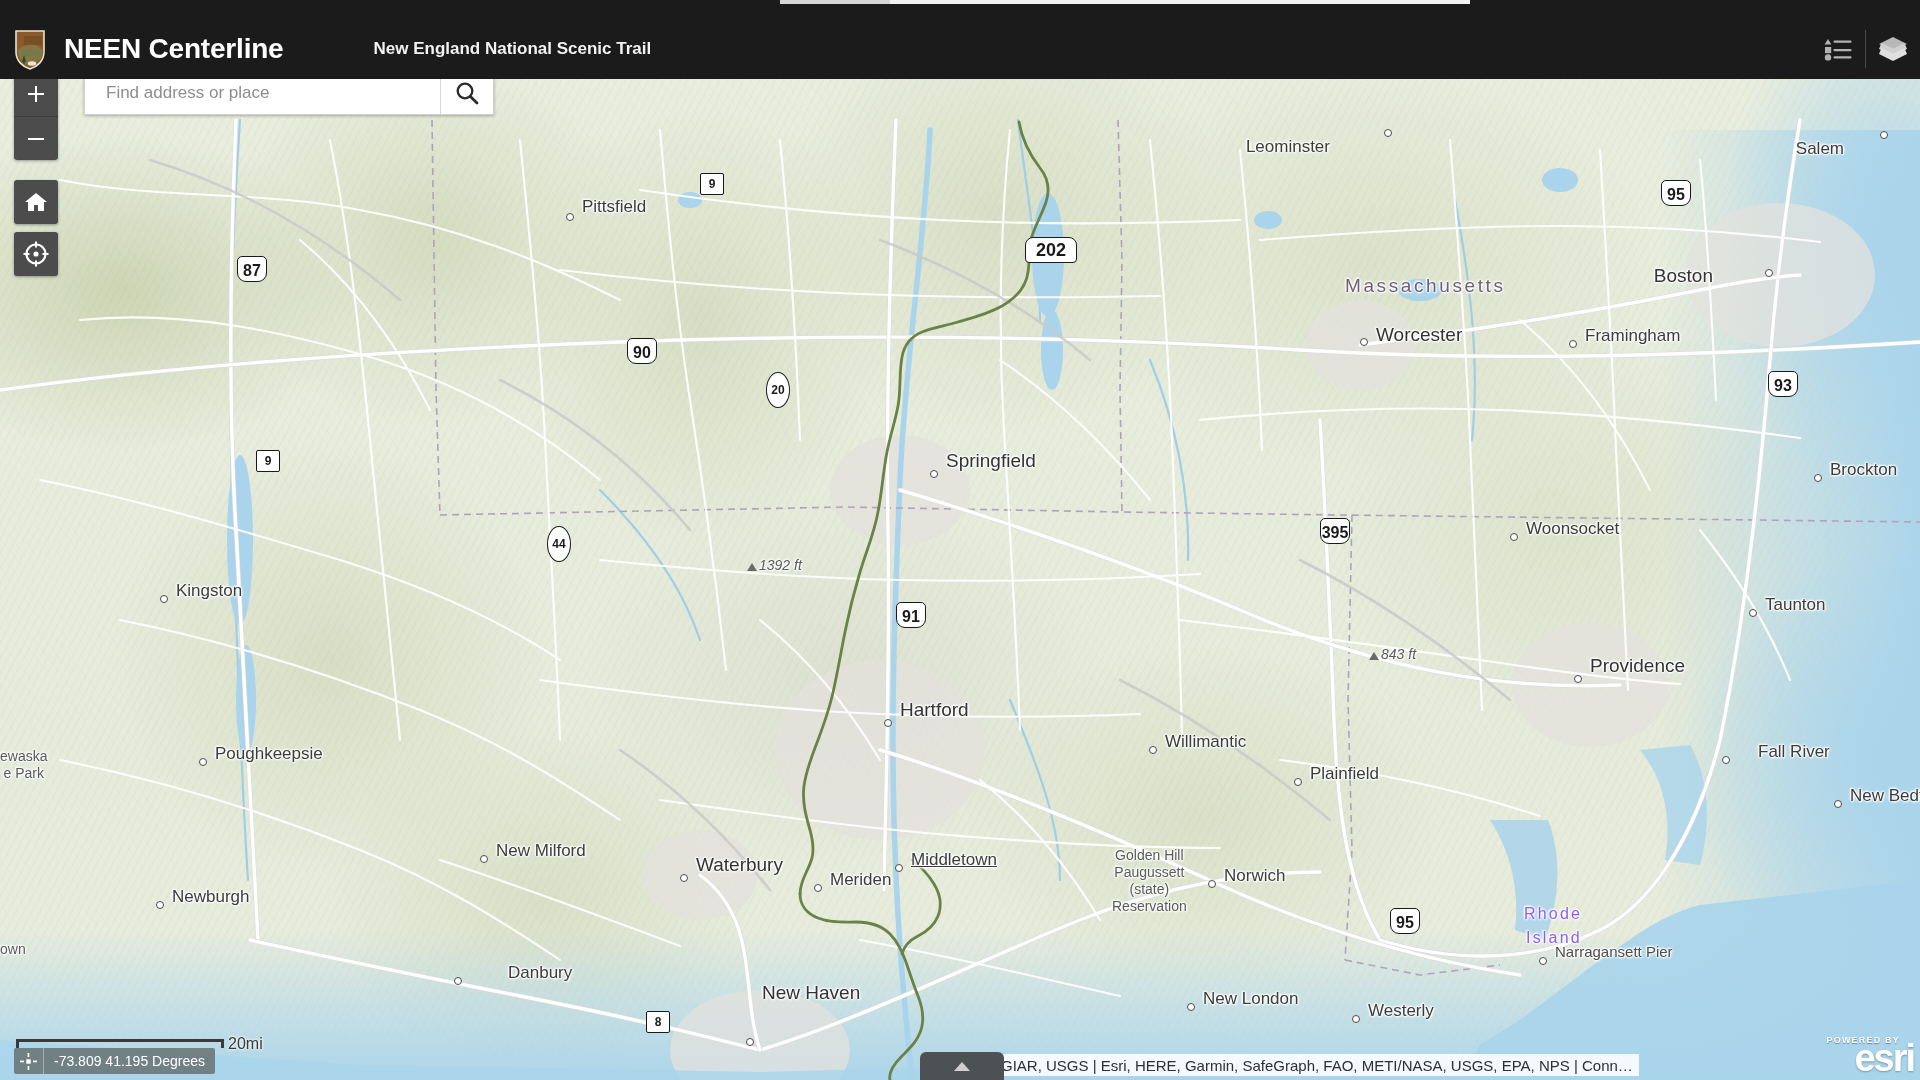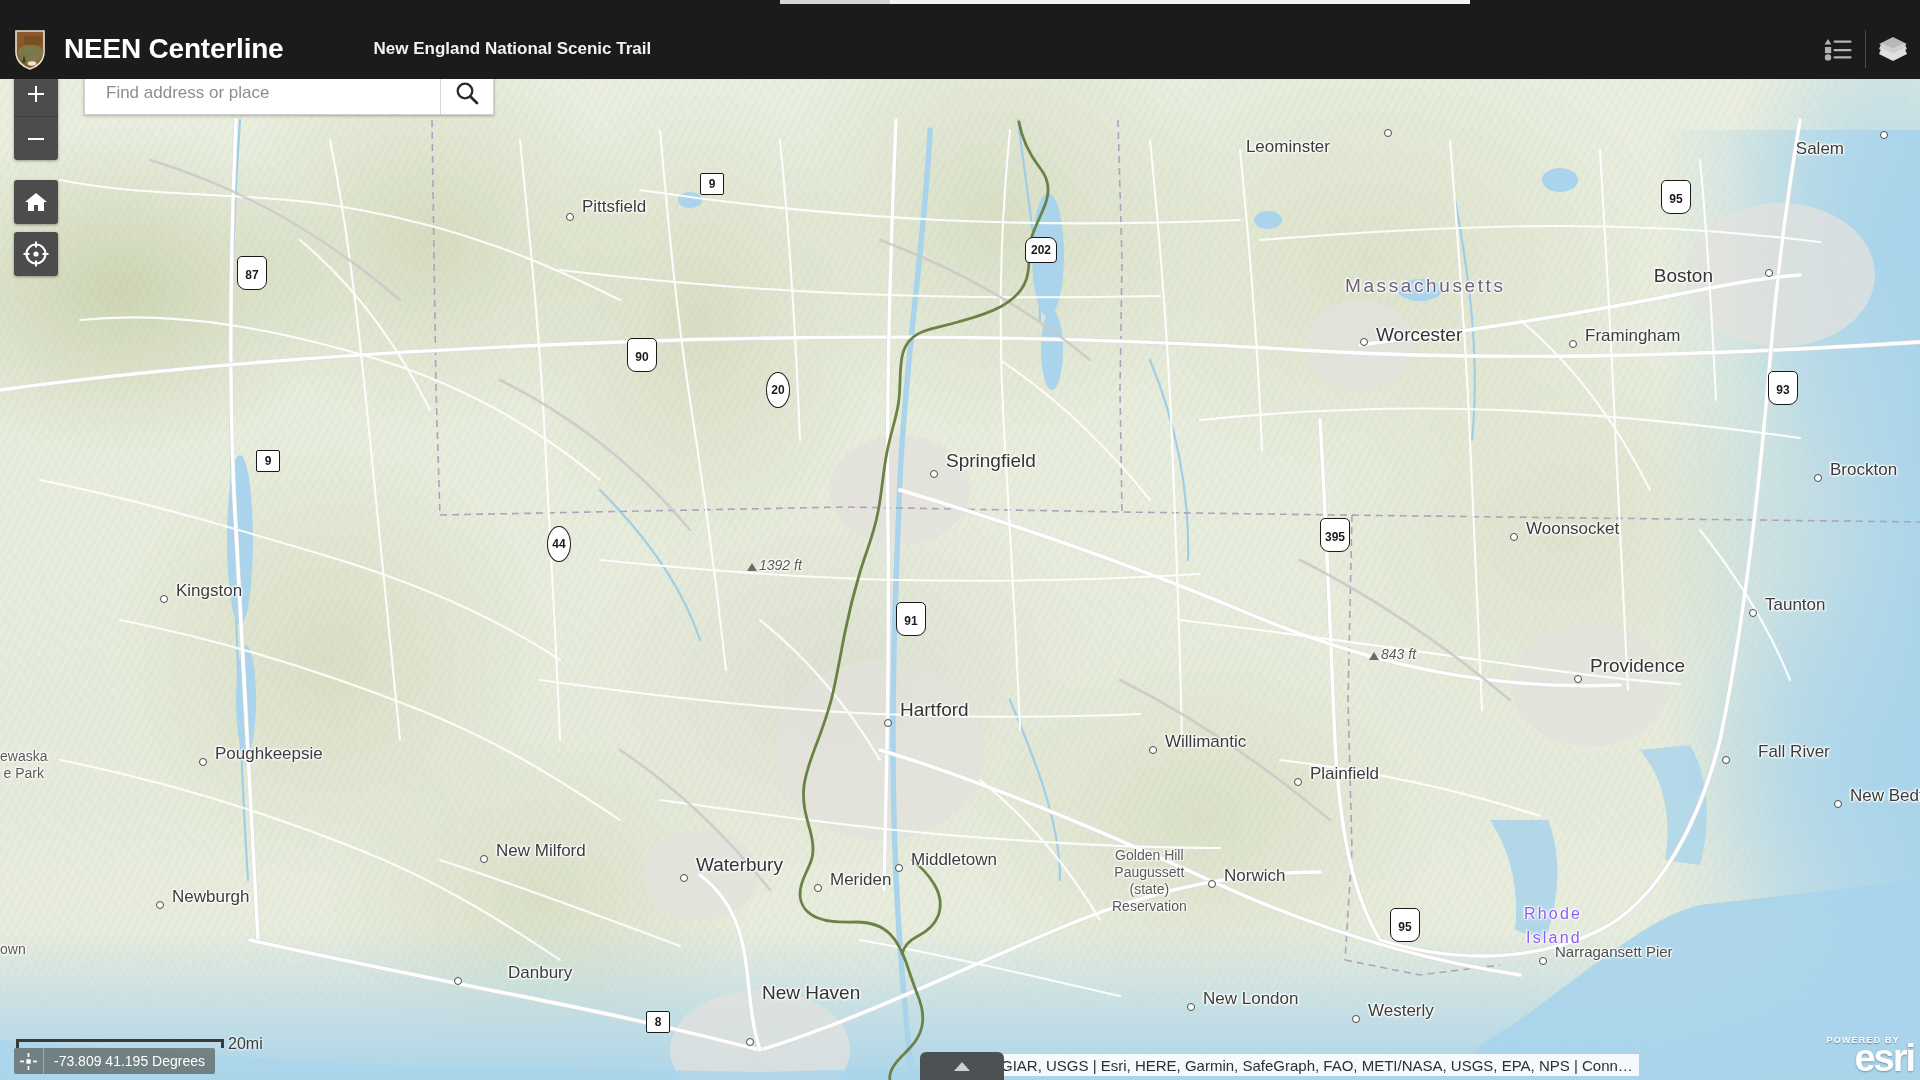--- a/index.html
+++ b/index.html
@@ -118,27 +118,27 @@
   }
 
   
   .shield {
     position: absolute; pointer-events: none;
     font-size: 13px; font-weight: 700; color: #1a1a1a;
     display: flex; align-items: center; justify-content: center;
     background: #fff;
   }
   .shield-i {
-    width: 30px; height: 34px; border: 1.8px solid #1a1a1a;
+    width: 30px; height: 26px; border: 1.8px solid #1a1a1a;
     border-radius: 5px 5px 9px 9px;
-    padding-top: 4px; font-size: 12px;
+    padding-top: 4px; font-size: 16px;
   }
   .shield-us {
-    width: 32px; height: 26px; border: 1.8px solid #1a1a1a;
-    border-radius: 8px 8px 4px 4px; font-size: 12px;
+    width: 52px; height: 26px; border: 1.8px solid #1a1a1a;
+    border-radius: 8px 8px 4px 4px; font-size: 18px;
   }
   .shield-sq {
     width: 24px; height: 22px; border: 1.6px solid #1a1a1a; border-radius: 2px;
     font-size: 12px;
   }
   .shield-cir {
     width: 24px; height: 36px; border: 1.6px solid #1a1a1a; border-radius: 50%;
     font-size: 12px;
   }
 
@@ -441,21 +441,21 @@
           <div class="mlabel city" style="left: 215px; top: 684px;">Poughkeepsie</div>
           <div class="dot" style="left: 1722px; top: 696px;"></div>
           <div class="mlabel city" style="left: 1738px; top: 682px; margin-left: 20px;">Fall River</div>
           <div class="dot" style="left: 1294px; top: 718px;"></div>
           <div class="mlabel city" style="left: 1310px; top: 704px;">Plainfield</div>
           <div class="dot" style="left: 1834px; top: 740px;"></div>
           <div class="mlabel city" style="left: 1850px; top: 726px;">New Bedford</div>
           <div class="dot" style="left: 480px; top: 795px;"></div>
           <div class="mlabel city" style="left: 496px; top: 781px;">New Milford</div>
           <div class="dot" style="left: 895px; top: 804px;"></div>
-          <div class="mlabel city" style="left: 911px; top: 790px;">Middletown</div>
+          <div class="mlabel city" style="left: 911px; top: 790px; text-decoration: underline;">Middletown</div>
           <div class="dot" style="left: 680px; top: 814px;"></div>
           <div class="mlabel city-lg" style="left: 696px; top: 794px;">Waterbury</div>
           <div class="dot" style="left: 1208px; top: 820px;"></div>
           <div class="mlabel city" style="left: 1224px; top: 806px;">Norwich</div>
           <div class="dot" style="left: 814px; top: 824px;"></div>
           <div class="mlabel city" style="left: 830px; top: 810px;">Meriden</div>
           <div class="dot" style="left: 156px; top: 841px;"></div>
           <div class="mlabel city" style="left: 172px; top: 827px;">Newburgh</div>
           <div class="dot" style="left: 1539px; top: 897px;"></div>
           <div class="mlabel city-sm" style="left: 1555px; top: 883px;">Narragansett Pier</div>

